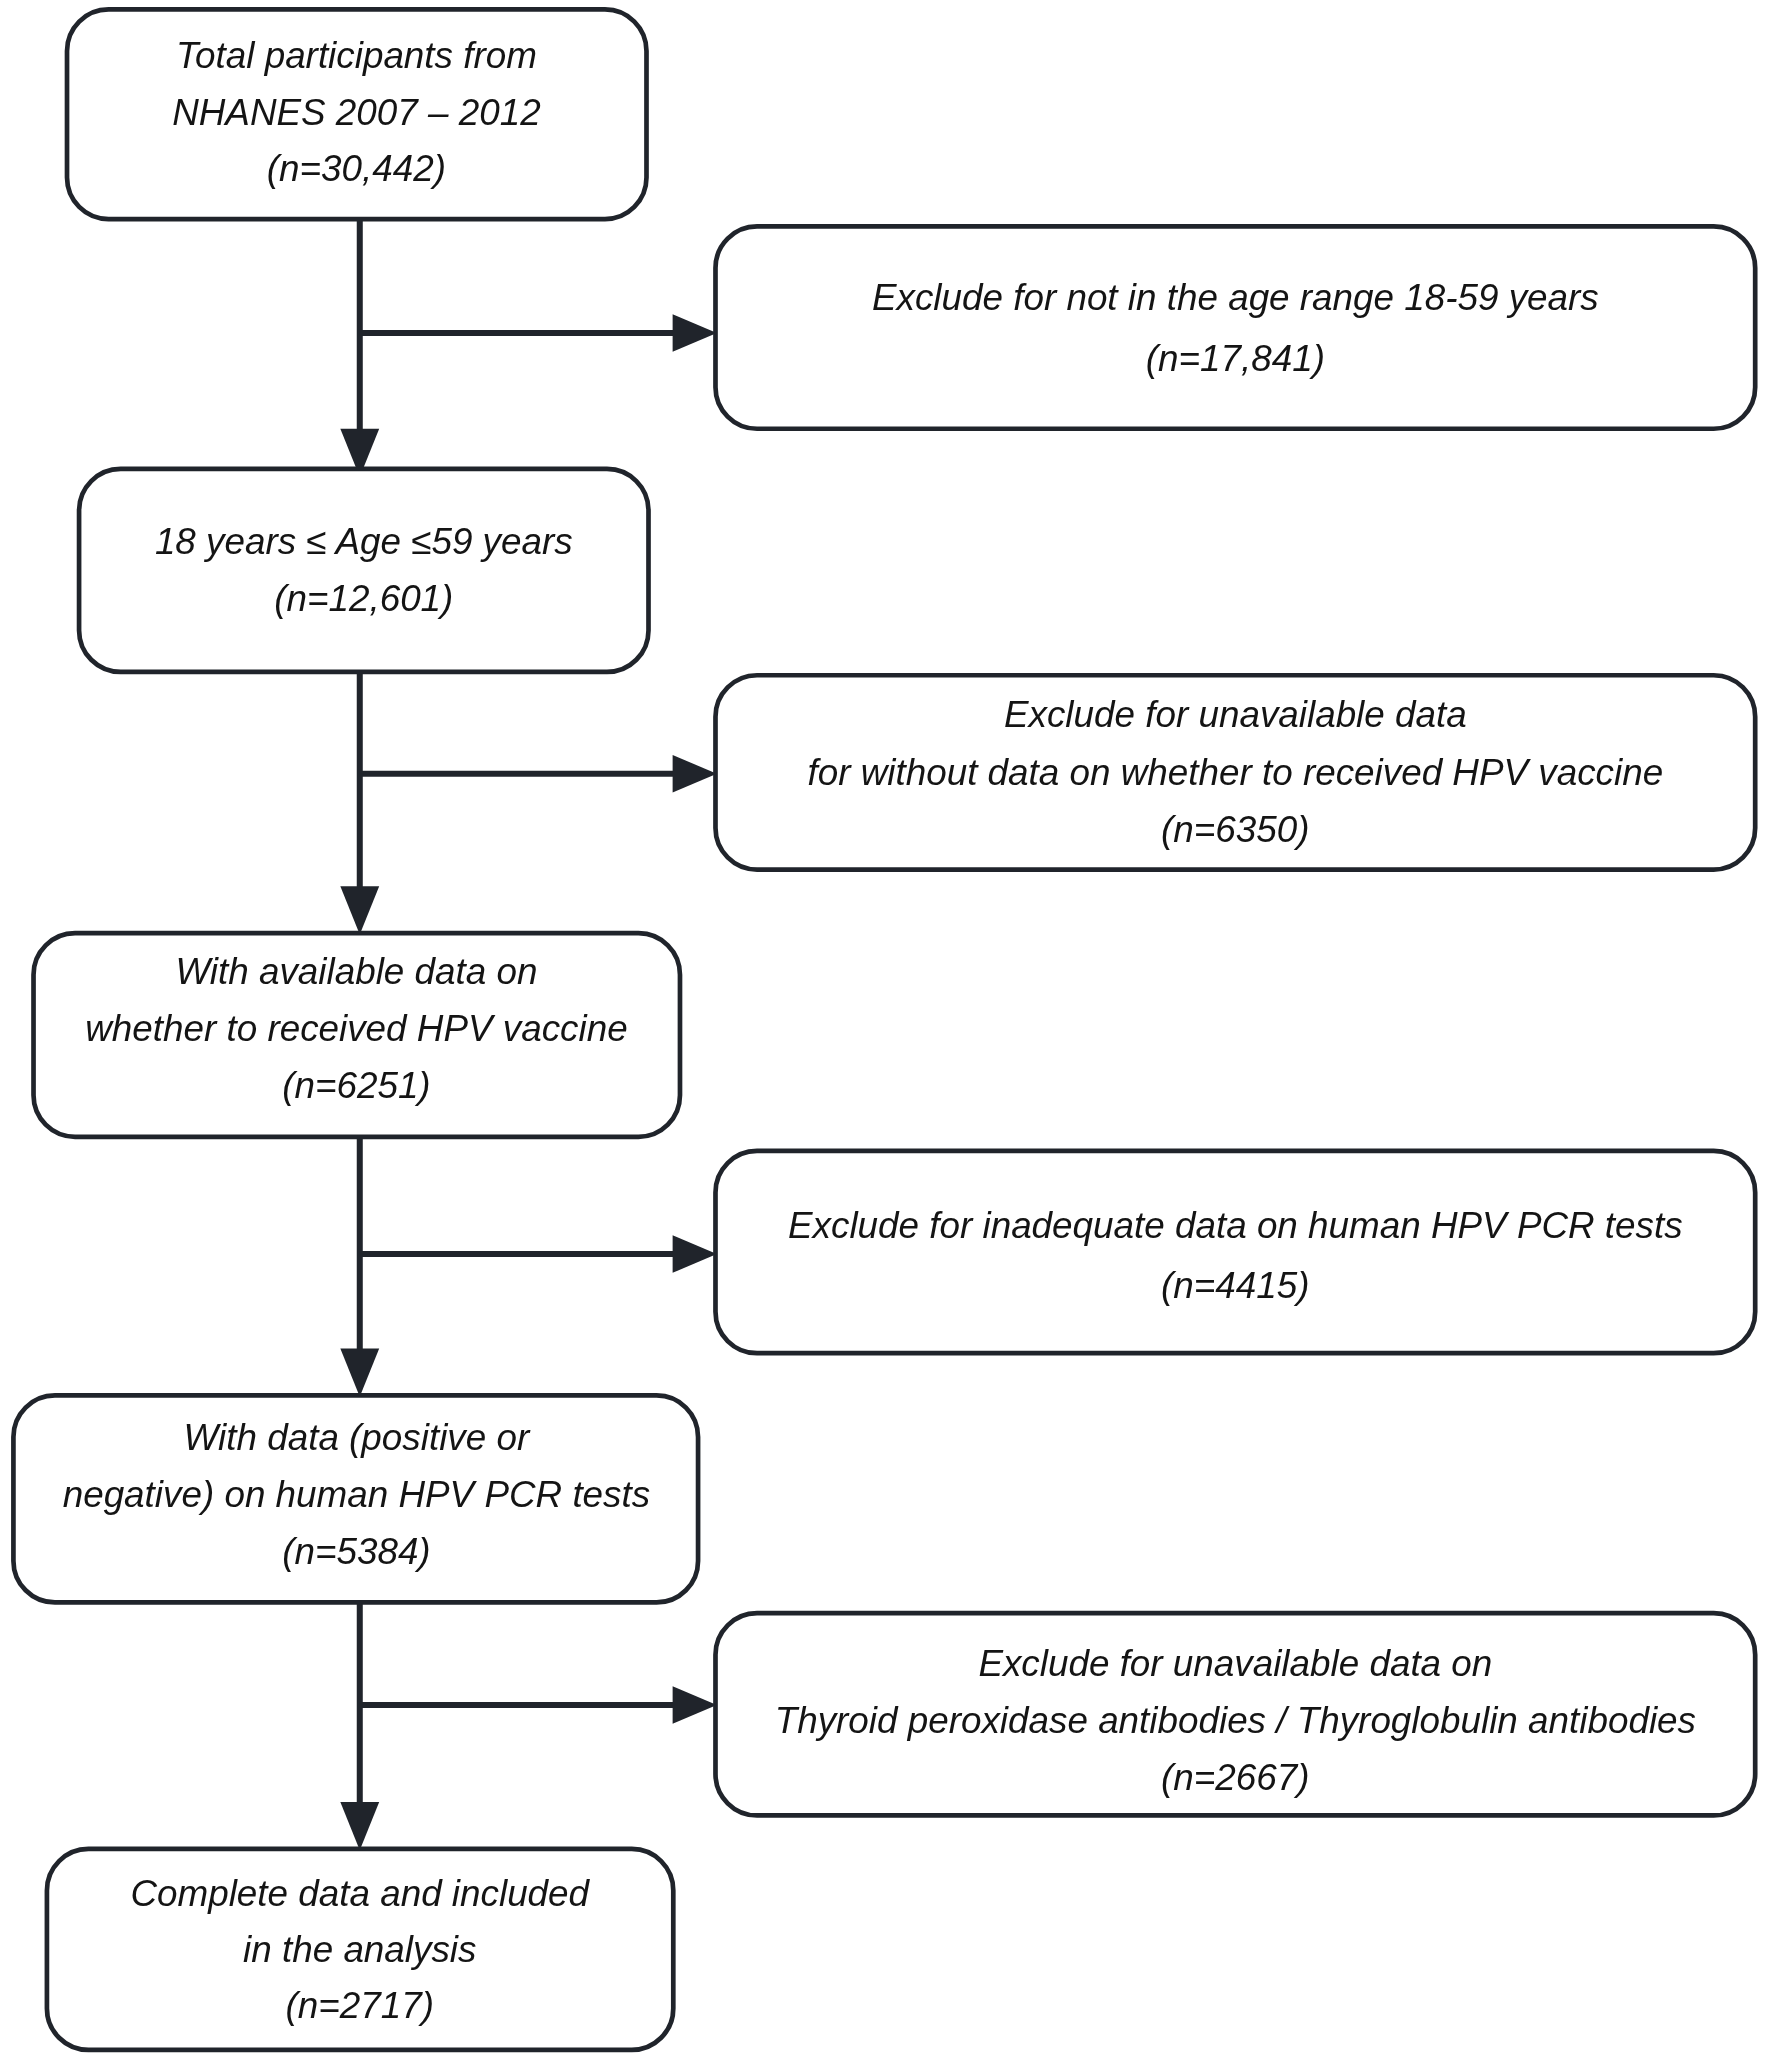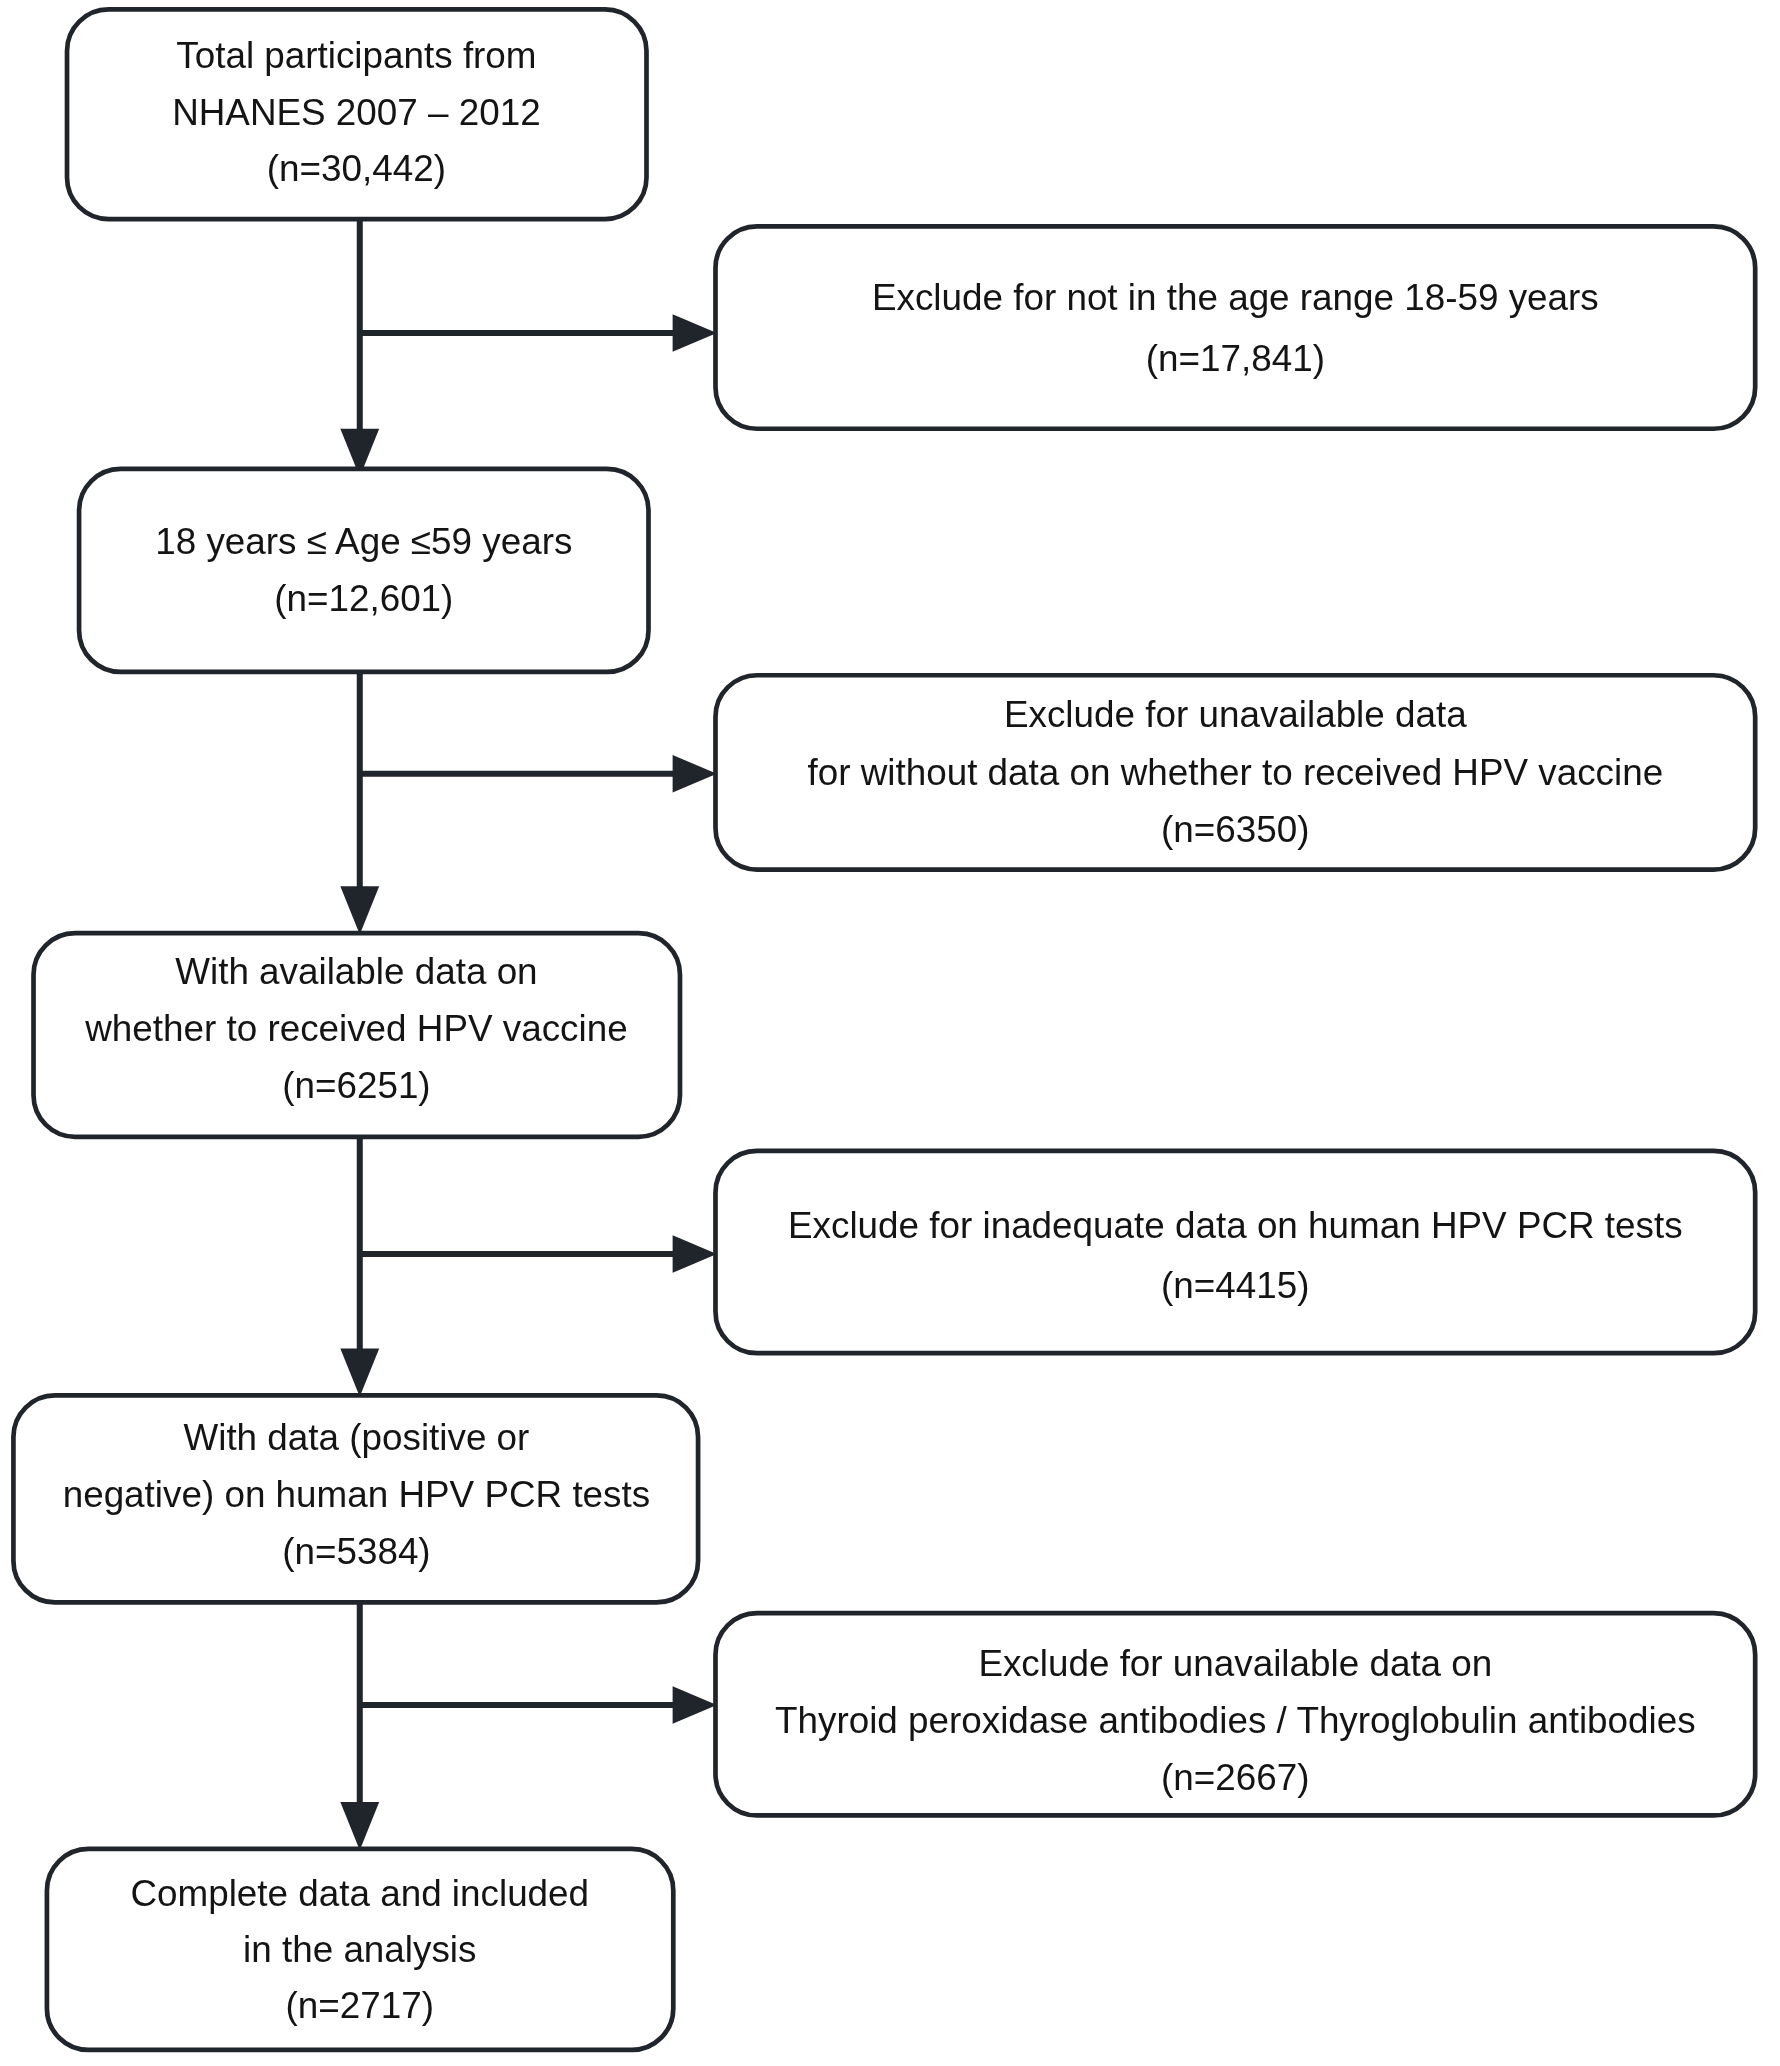--- a/index.html
+++ b/index.html
@@ -9,20 +9,21 @@
   }
   body {
     font-family: "Liberation Sans", sans-serif;
   }
   #flowchart-root {
     position: relative;
     width: 1780px;
     height: 2066px;
     background: #ffffff;
     overflow: hidden;
+    font-style: italic;
   }
   svg#flow-svg {
     position: absolute;
     top: 0;
     left: 0;
     width: 1780px;
     height: 2066px;
     display: block;
   }
   .node-box {

